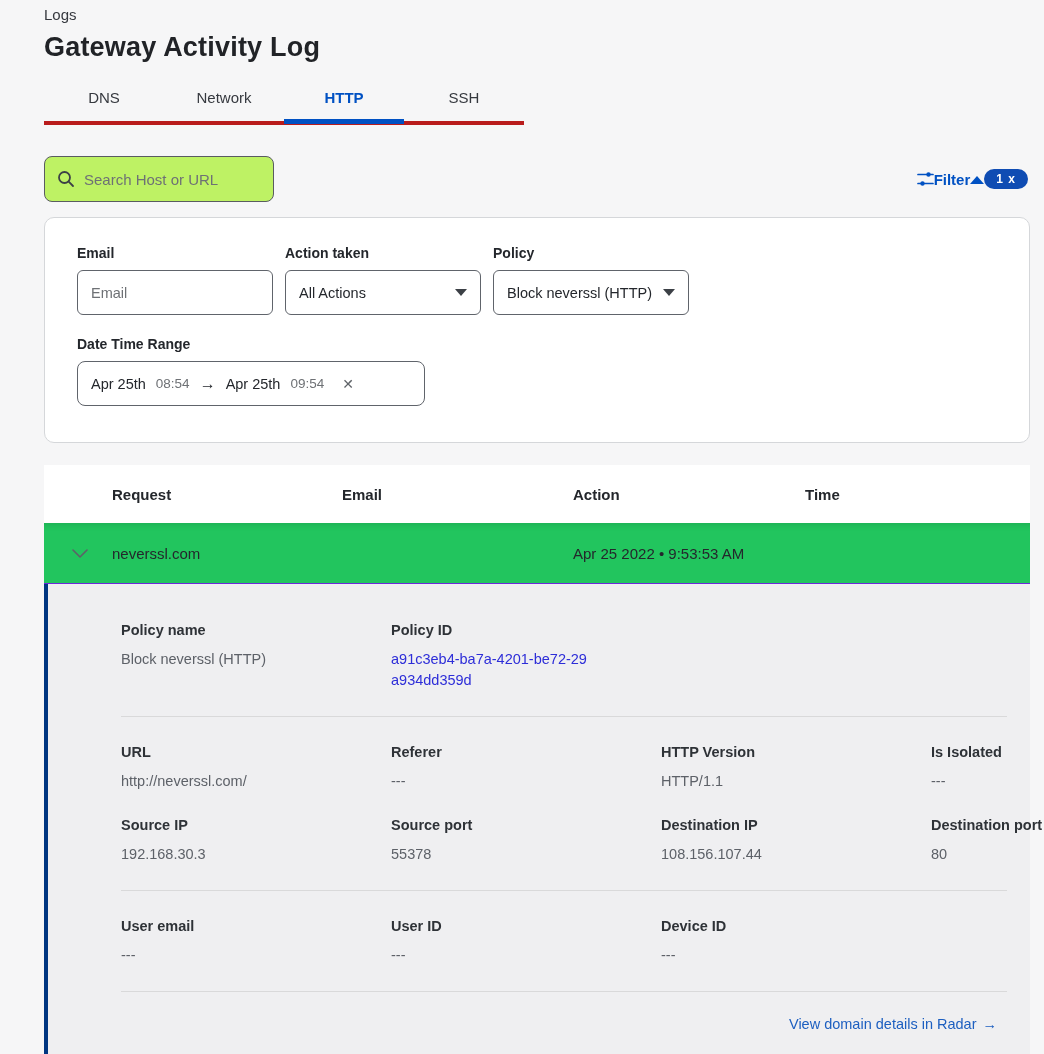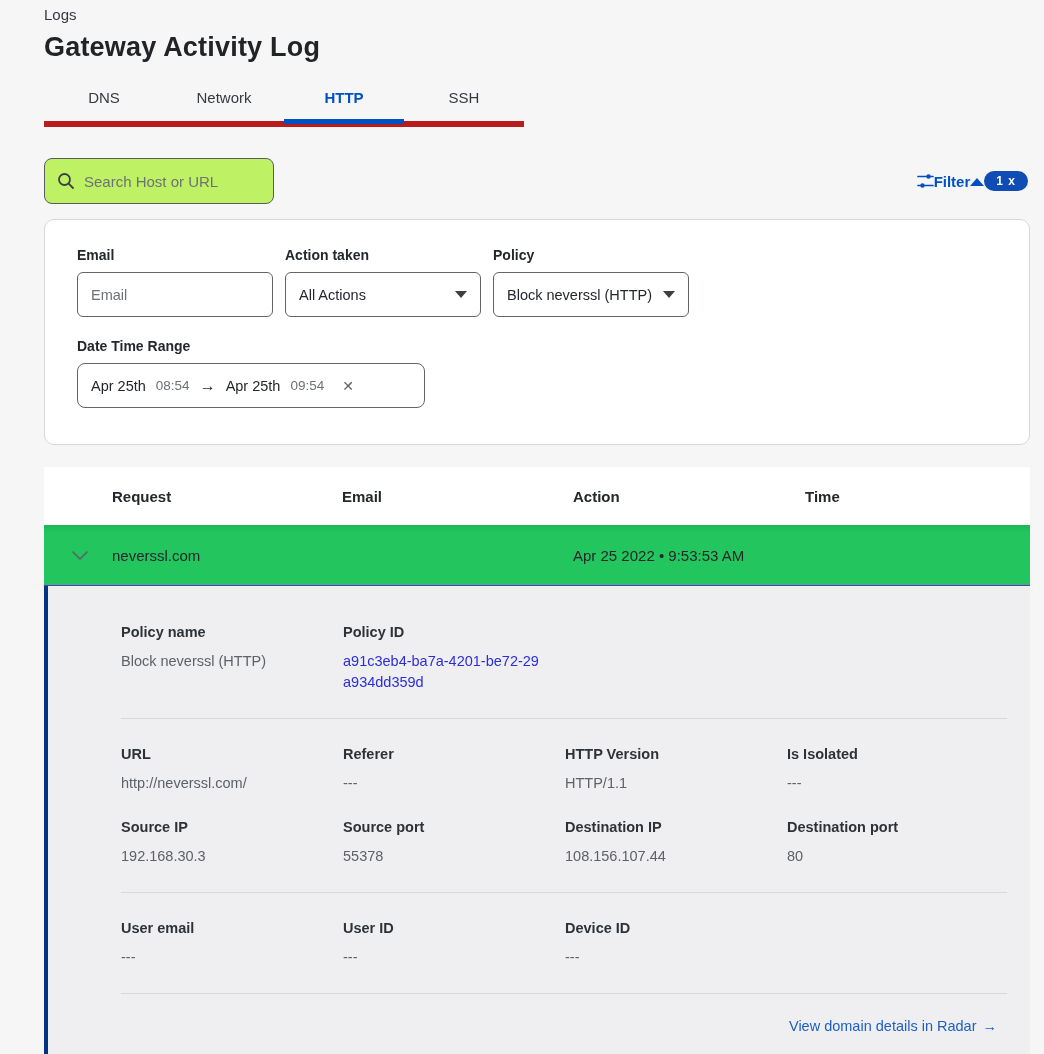--- a/index.html
+++ b/index.html
@@ -9,21 +9,21 @@
     background:#f6f6f7;
     color:#24272c;
   }
   .content { padding:6px 14px 0 44px; }
 
   
   .breadcrumb { font-size:15px; color:#36393f; }
   .page-title { font-size:27px; font-weight:700; color:#212327; margin-top:9px; letter-spacing:0.2px; }
 
   
-  .tabs { display:flex; width:480px; margin-top:16px; border-bottom:6px solid #b91c1c; }
+  .tabs { display:flex; width:480px; margin-top:16px; border-bottom:4px solid #b91c1c; }
   .tab {
     width:120px; text-align:center; font-size:15px; color:#36393f;
     padding:10px 0 15px 0; position:relative; cursor:pointer;
   }
   .tab.active { color:#0051c3; font-weight:700; }
   .tab.active::after {
     content:""; position:absolute; left:0; right:0; bottom:-3px; height:5px; background:#0051c3;
   }
 
   
@@ -92,21 +92,21 @@
   .badge-block {
     display:inline-block; background:#f8bfbe; color:#8c1d24; font-size:12px; font-weight:700;
     letter-spacing:0.8px; padding:6px 25px; border-radius:15px;
   }
   .time-cell { font-size:15px; color:#24272c; }
 
   
   .details {
     background:#efeff1; min-height:483px; padding:38px 23px 0 73px;
   }
-  .d-grid { display:grid; grid-template-columns:repeat(4, 222px); }
+  .d-grid { display:grid; grid-template-columns:repeat(4, 222px);gap:48px; }
   .d-item { padding-right:18px; }
   .d-label { font-size:14.5px; font-weight:700; color:#2e3237; margin-bottom:11px; }
   .d-value { font-size:14.5px; color:#5d6168; line-height:21px; }
   .d-link { color:#2d2dd8; text-decoration:none; word-break:break-all; display:block; max-width:196px; }
   .divider { border:none; border-top:1px solid #d9d9da; margin:0; }
   .sec { padding:27px 0 25px 0; }
   .sec-tight { padding:27px 0 25px 0; }
   .radar-row { display:flex; justify-content:flex-end; padding:24px 10px 30px 0; }
   .radar-link { color:#1d5fc0; font-size:14.5px; text-decoration:none; display:flex; gap:6px; align-items:center; }
 

